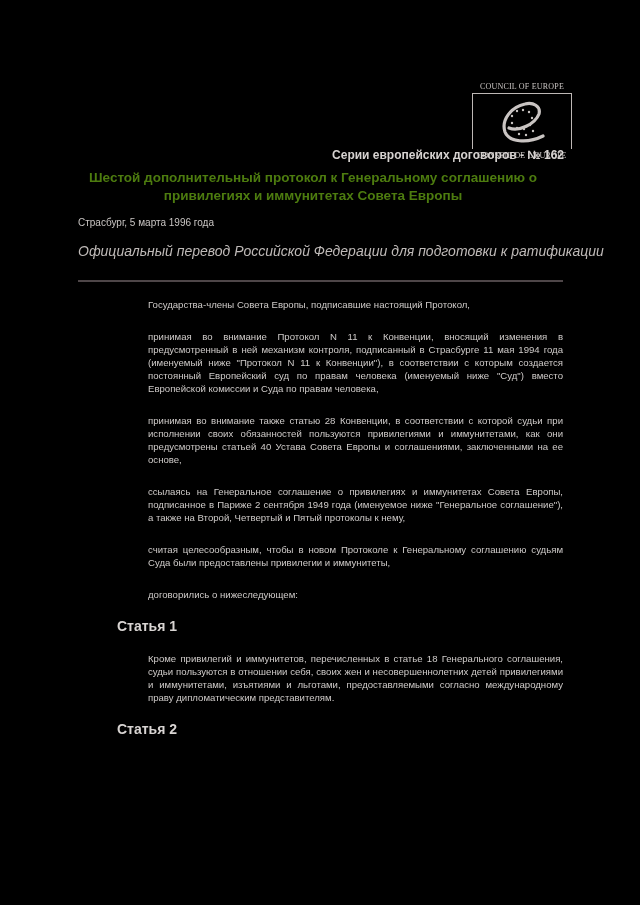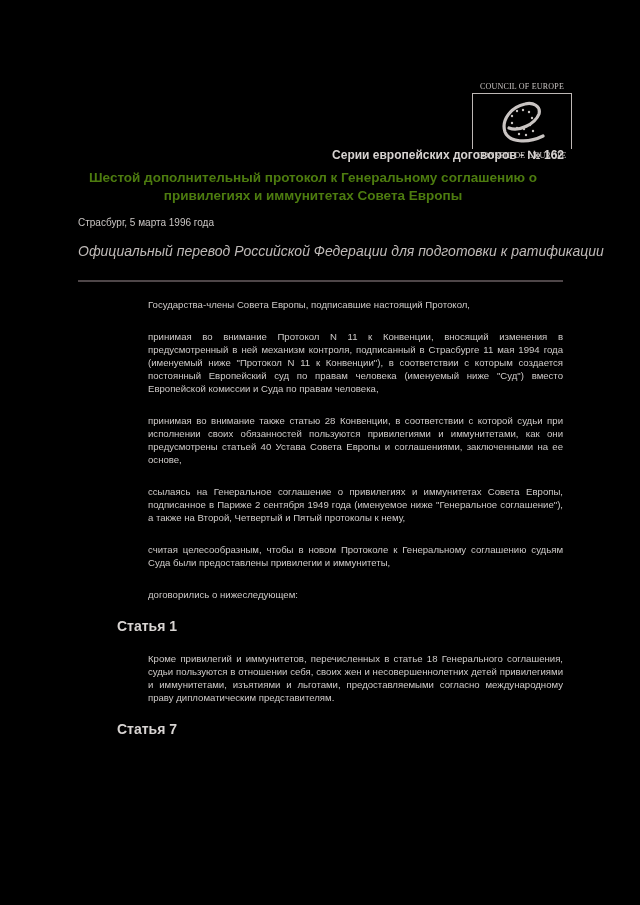--- a/index.html
+++ b/index.html
@@ -56,14 +56,14 @@
 
 <div class="body">
   <p>Государства-члены Совета Европы, подписавшие настоящий Протокол,</p>
   <p>принимая во внимание Протокол N 11 к Конвенции, вносящий изменения в предусмотренный в ней механизм контроля, подписанный в Страсбурге 11 мая 1994 года (именуемый ниже "Протокол N 11 к Конвенции"), в соответствии с которым создается постоянный Европейский суд по правам человека (именуемый ниже "Суд") вместо Европейской комиссии и Суда по правам человека,</p>
   <p>принимая во внимание также статью 28 Конвенции, в соответствии с которой судьи при исполнении своих обязанностей пользуются привилегиями и иммунитетами, как они предусмотрены статьей 40 Устава Совета Европы и соглашениями, заключенными на ее основе,</p>
   <p>ссылаясь на Генеральное соглашение о привилегиях и иммунитетах Совета Европы, подписанное в Париже 2 сентября 1949 года (именуемое ниже "Генеральное соглашение"), а также на Второй, Четвертый и Пятый протоколы к нему,</p>
   <p>считая целесообразным, чтобы в новом Протоколе к Генеральному соглашению судьям Суда были предоставлены привилегии и иммунитеты,</p>
   <p>договорились о нижеследующем:</p>
   <h3>Статья 1</h3>
   <p>Кроме привилегий и иммунитетов, перечисленных в статье 18 Генерального соглашения, судьи пользуются в отношении себя, своих жен и несовершеннолетних детей привилегиями и иммунитетами, изъятиями и льготами, предоставляемыми согласно международному праву дипломатическим представителям.</p>
-  <h3>Статья 7</h3>
+  <h3>Статья 2</h3>
 </div>
 
 </body></html>

